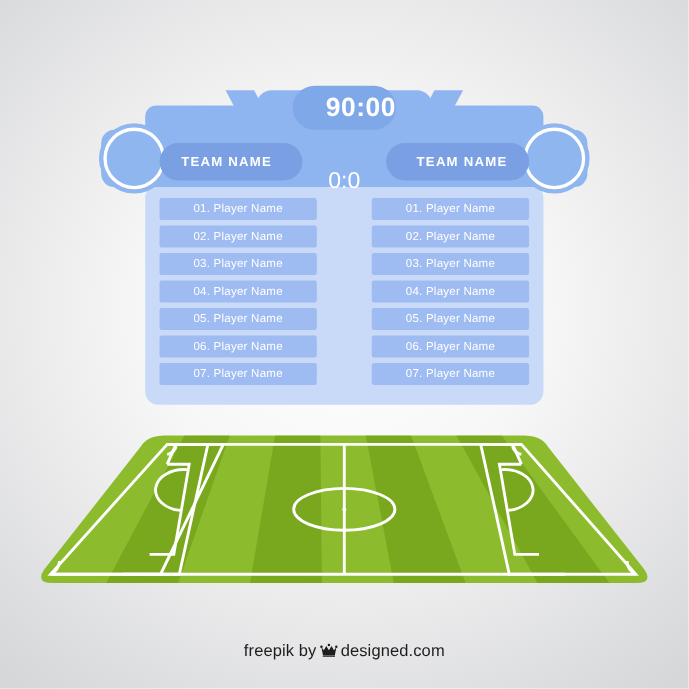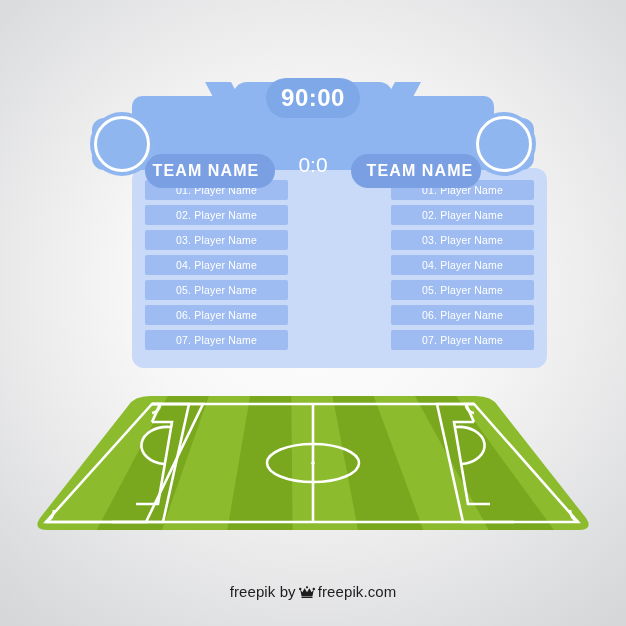--- a/index.html
+++ b/index.html
@@ -15,21 +15,21 @@
   
   #scoreboard {
     position:absolute;
     left:0; top:0; width:626px; height:380px;
   }
 
   
   .list-panel {
     position:absolute;
     left:132px; top:168px;
-    width:415px; height:200px;
+    width:362px; height:200px;
     background:#c9daf8;
     border-radius:12px;
   }
 
   .col {
     position:absolute;
     top:12px;
     width:143px;
   }
   .col.left  { left:13px; }
@@ -90,21 +90,21 @@
     position:absolute;
     left:50%; transform:translateX(-50%);
     top:78px;
     width:94px; height:40px;
     background:#7fa8e8;
     border-radius:20px;
     color:#ffffff;
     font-size:24px;
     font-weight:bold;
     line-height:40px;
-    text-align:center;
+    text-align:right;
     letter-spacing:.5px;
   }
 
   
   .score {
     position:absolute;
     left:50%; transform:translateX(-50%);
     top:118px;
     width:100px;
     color:#ffffff;
@@ -115,25 +115,24 @@
   }
 
   
   .team-pill {
     position:absolute;
     top:130px;
     width:130px; height:34px;
     background:#7a9fe2;
     border-radius:17px;
     color:#ffffff;
-    font-size:16px;
+    font-size:12px;
     font-weight:bold;
     line-height:34px;
     letter-spacing:1.1px;
-    margin-top:24px;
   }
   .team-pill.left  { left:145px; text-align:center; padding-right:8px;}
   .team-pill.right { right:145px; text-align:center; padding-left:8px;}
 
   
   .badge {
     position:absolute;
     top:112px;
     width:64px; height:64px;
     border-radius:50%;
@@ -269,14 +268,14 @@
   </g>
 </svg>
 
 <div class="footer">
   <span>freepik by</span><span class="fp-logo"><svg width="16" height="14" viewBox="0 0 16 14" aria-hidden="true">
       <path d="M1.2 4.4 L3.4 7.2 L5.6 3.2 L8 7.2 L10.4 3.2 L12.6 7.2 L14.8 4.4 L13.4 11.6 L2.6 11.6 Z" fill="#1d1d1d"></path>
       <rect x="2.4" y="11.9" width="11.2" height="1.1" rx="0.5" fill="#1d1d1d"></rect>
       <circle cx="1.2" cy="4.0" r="1.2" fill="#1d1d1d"></circle>
       <circle cx="14.8" cy="4.0" r="1.2" fill="#1d1d1d"></circle>
       <circle cx="8" cy="2.3" r="1.1" fill="#1d1d1d"></circle>
-    </svg></span><span>freepik.com</span>
+    </svg></span><span>designed.com</span>
 </div>
 
 </body></html>

